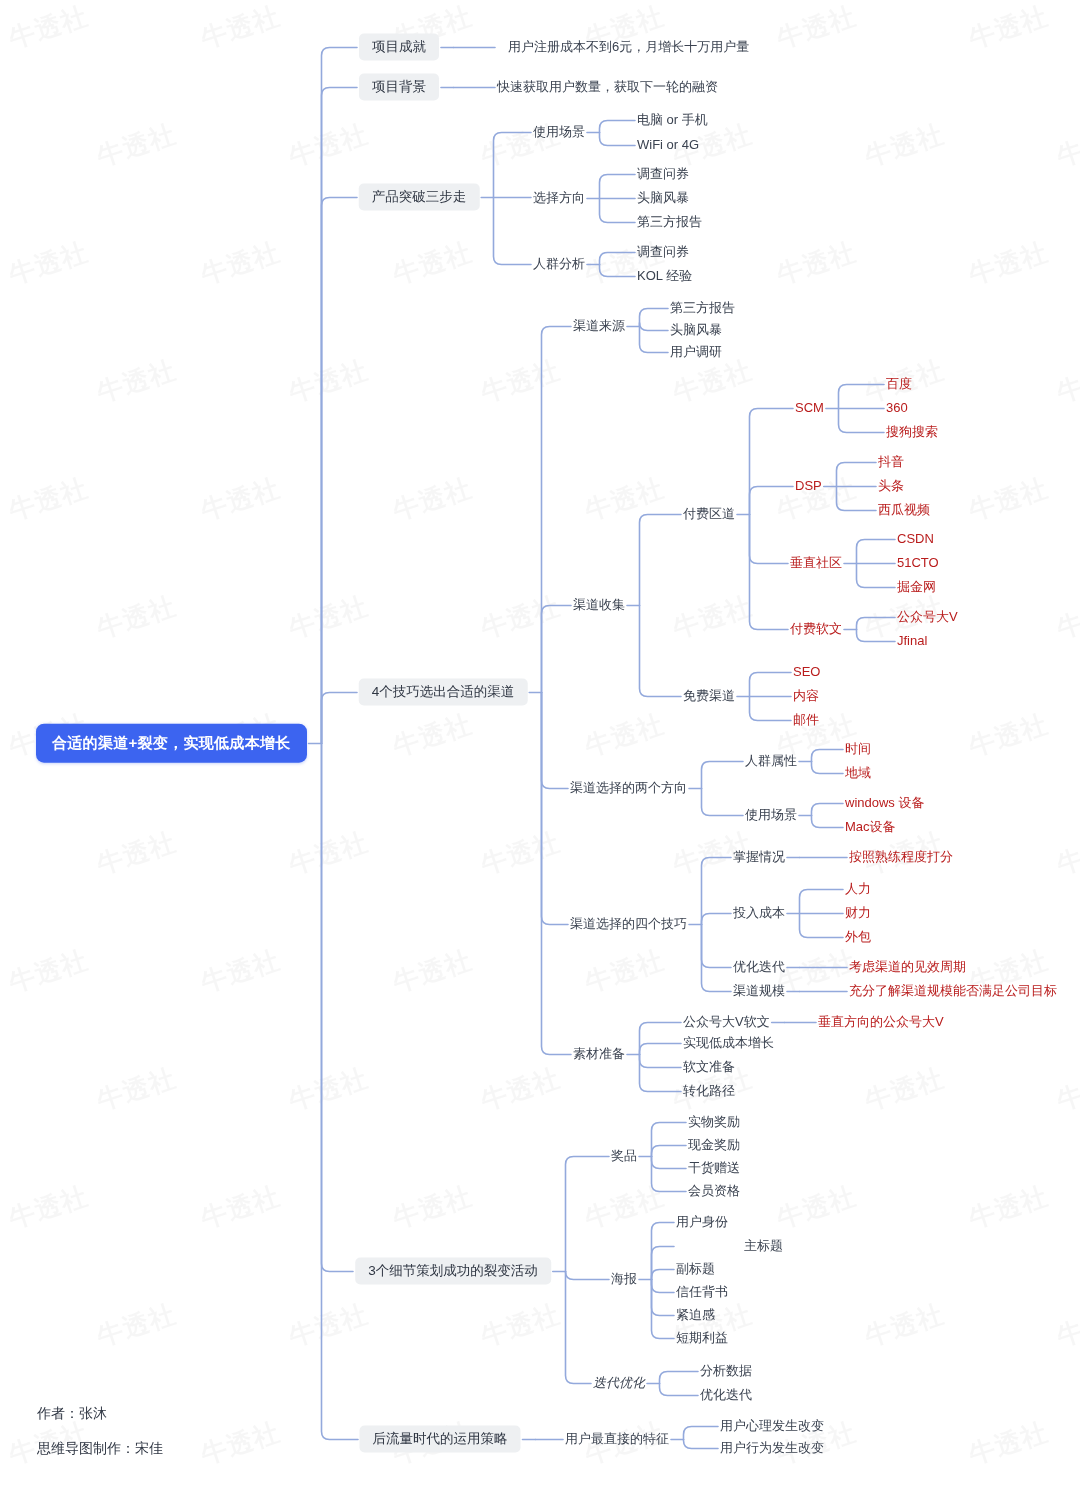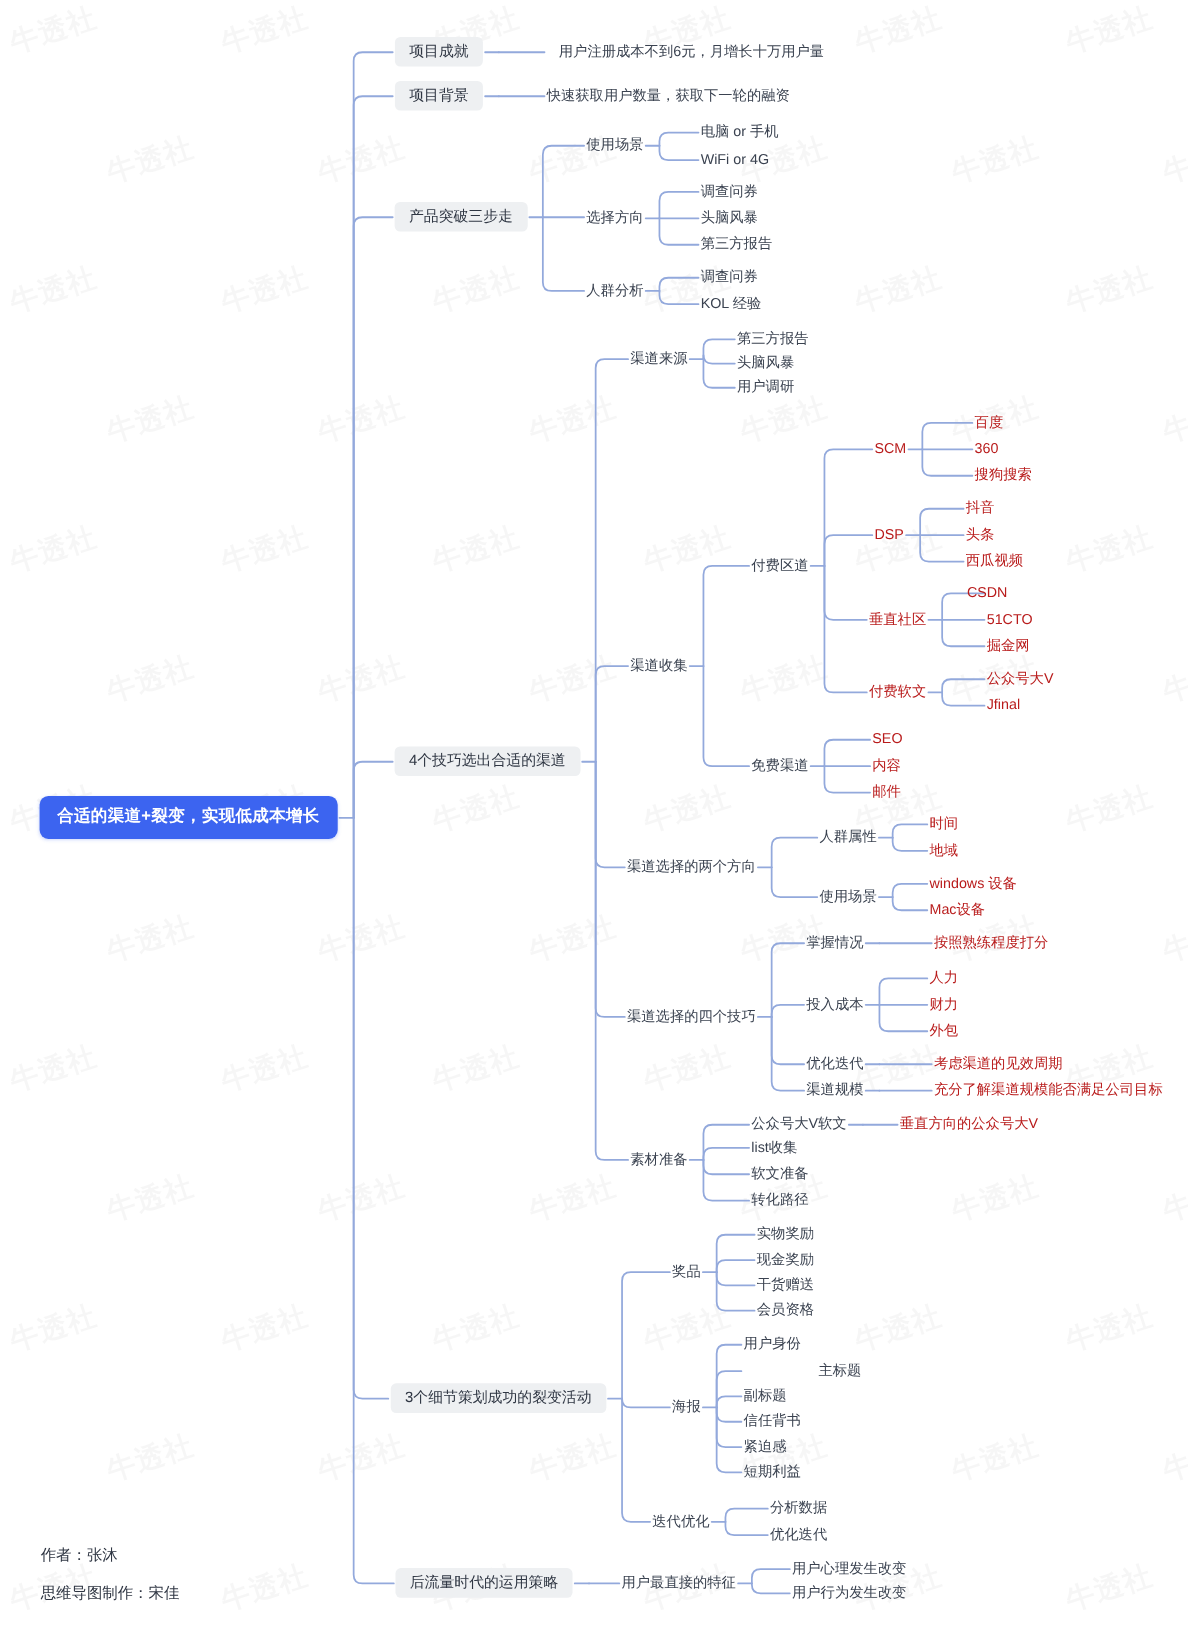--- a/index.html
+++ b/index.html
@@ -267,21 +267,21 @@
       <div class="node lvl3" style="left: 683px; top: 514px;">付费区道</div>
       <div class="node lvl4" style="left: 795px; top: 408px;">SCM</div>
       <div class="node lvl4" style="left: 886px; top: 384px;">百度</div>
       <div class="node lvl4" style="left: 886px; top: 408px;">360</div>
       <div class="node lvl4" style="left: 886px; top: 432px;">搜狗搜索</div>
       <div class="node lvl4" style="left: 795px; top: 486px;">DSP</div>
       <div class="node lvl4" style="left: 878px; top: 462px;">抖音</div>
       <div class="node lvl4" style="left: 878px; top: 486px;">头条</div>
       <div class="node lvl4" style="left: 878px; top: 510px;">西瓜视频</div>
       <div class="node lvl4" style="left: 790px; top: 563px;">垂直社区</div>
-      <div class="node lvl4" style="left: 879px; top: 539px; text-align: right;">CSDN</div>
+      <div class="node lvl4" style="left: 897px; top: 539px; text-align: right;">CSDN</div>
       <div class="node lvl4" style="left: 897px; top: 563px;">51CTO</div>
       <div class="node lvl4" style="left: 897px; top: 587px;">掘金网</div>
       <div class="node lvl4" style="left: 790px; top: 629px;">付费软文</div>
       <div class="node lvl4" style="left: 897px; top: 617px;">公众号大V</div>
       <div class="node lvl4" style="left: 897px; top: 641px;">Jfinal</div>
       <div class="node lvl3" style="left: 683px; top: 696px;">免费渠道</div>
       <div class="node lvl4" style="left: 793px; top: 672px;">SEO</div>
       <div class="node lvl4" style="left: 793px; top: 696px;">内容</div>
       <div class="node lvl4" style="left: 793px; top: 720px;">邮件</div>
       <div class="node lvl2" style="left: 570px; top: 788px;">渠道选择的两个方向</div>
@@ -298,37 +298,37 @@
       <div class="node lvl4" style="left: 845px; top: 889px;">人力</div>
       <div class="node lvl4" style="left: 845px; top: 913px;">财力</div>
       <div class="node lvl4" style="left: 845px; top: 937px;">外包</div>
       <div class="node lvl3" style="left: 733px; top: 967px;">优化迭代</div>
       <div class="node lvl4" style="left: 849px; top: 967px;">考虑渠道的见效周期</div>
       <div class="node lvl3" style="left: 733px; top: 991px;">渠道规模</div>
       <div class="node lvl4" style="left: 849px; top: 991px;">充分了解渠道规模能否满足公司目标</div>
       <div class="node lvl2" style="left: 573px; top: 1054px;">素材准备</div>
       <div class="node lvl3" style="left: 683px; top: 1022px;">公众号大V软文</div>
       <div class="node lvl4" style="left: 818px; top: 1022px;">垂直方向的公众号大V</div>
-      <div class="node lvl3" style="left: 683px; top: 1043px;">list收集</div>
+      <div class="node lvl3" style="left: 683px; top: 1043px;">实现低成本增长</div>
       <div class="node lvl3" style="left: 683px; top: 1067px;">软文准备</div>
       <div class="node lvl3" style="left: 683px; top: 1091px;">转化路径</div>
       <div class="node lvl1" style="left: 453px; top: 1271px;">3个细节策划成功的裂变活动</div>
       <div class="node lvl2" style="left: 611px; top: 1156px;">奖品</div>
       <div class="node lvl3" style="left: 688px; top: 1122px;">实物奖励</div>
       <div class="node lvl3" style="left: 688px; top: 1145px;">现金奖励</div>
       <div class="node lvl3" style="left: 688px; top: 1168px;">干货赠送</div>
       <div class="node lvl3" style="left: 688px; top: 1191px;">会员资格</div>
       <div class="node lvl2" style="left: 611px; top: 1279px;">海报</div>
       <div class="node lvl3" style="left: 676px; top: 1222px;">用户身份</div>
       <div class="node lvl3" style="left: 708px; top: 1246px; margin-left: 36px;">主标题</div>
       <div class="node lvl3" style="left: 676px; top: 1269px;">副标题</div>
       <div class="node lvl3" style="left: 676px; top: 1292px;">信任背书</div>
       <div class="node lvl3" style="left: 676px; top: 1315px; font-family: Liberation Serif, serif;">紧迫感</div>
       <div class="node lvl3" style="left: 676px; top: 1338px;">短期利益</div>
-      <div class="node lvl2" style="left: 593px; top: 1383px;">迭代优化</div>
+      <div class="node lvl2" style="left: 593px; top: 1383px; font-style: italic;">迭代优化</div>
       <div class="node lvl3" style="left: 700px; top: 1371px;">分析数据</div>
       <div class="node lvl3" style="left: 700px; top: 1395px;">优化迭代</div>
       <div class="node lvl1" style="left: 440px; top: 1439px;">后流量时代的运用策略</div>
       <div class="node lvl2" style="left: 565px; top: 1439px;">用户最直接的特征</div>
       <div class="node lvl3" style="left: 720px; top: 1426px;">用户心理发生改变</div>
       <div class="node lvl3" style="left: 720px; top: 1448px;">用户行为发生改变</div>
     </div>
 
   <div class="credits" style="left:37px;top:1405px;">作者：张沐</div>
   <div class="credits" style="left:37px;top:1440px;">思维导图制作：宋佳</div>

